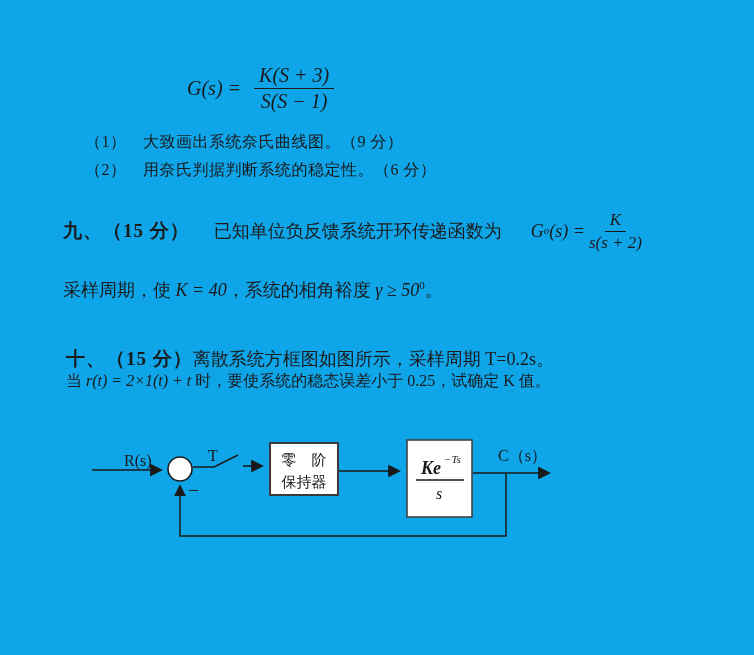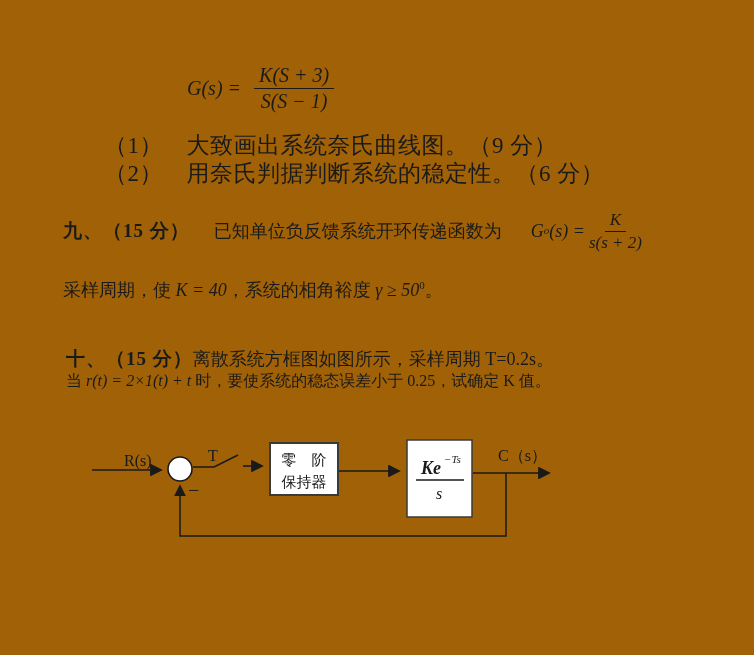--- a/index.html
+++ b/index.html
@@ -1,20 +1,20 @@
 <!DOCTYPE html>
 <html><head>
 <meta charset="utf-8">
 <style>
   html,body { margin:0; padding:0; }
   .page {
     position: relative;
     width: 754px;
     height: 655px;
-    background: #a16207;
+    background: #0ea5e9;
     overflow: hidden;
     font-family: "Liberation Serif", serif;
     color: #1a1a1a;
   }
   .line { position: absolute; white-space: nowrap; line-height: 1.25; }
   .math { font-family: "Liberation Serif", serif; font-style: italic; }
   .it   { font-family: "Liberation Serif", serif; font-style: italic; text-align: right; }
   .frac {
     display: inline-flex;
     flex-direction: column;
@@ -25,21 +25,21 @@
   }
   .frac .num { border-bottom: 1.4px solid #1a1a1a; padding: 0 5px 1px; display:block; text-align:center; }
   .frac .den { padding-top: 1px; display:block; text-align:center; }
 
   .formula-top {
     position: absolute;
     left: 187px; top: 64px;
     display: flex; align-items: center; gap: 9px;
     font-size: 20px;
   }
-  .item-line { left: 104px; font-size: 23px; letter-spacing: 0.5px; }
+  .item-line { left: 85px; font-size: 16px; letter-spacing: 0.5px; }
   .sec-label { font-weight: bold; font-size: 19px; letter-spacing: 1px; }
   .sec9-line1 {
     left: 63px; top: 210px;
     display: flex; align-items: center;
     font-size: 18px;
     gap: 24px;
   }
   .sec9-line1 .frac { font-size: 17px; }
   .sec9-line2 { left: 63px; top: 279px; font-size: 18px; }
   .sec10-line1 { left: 66px; top: 339px; font-size: 18px; margin-top: 8px; }

